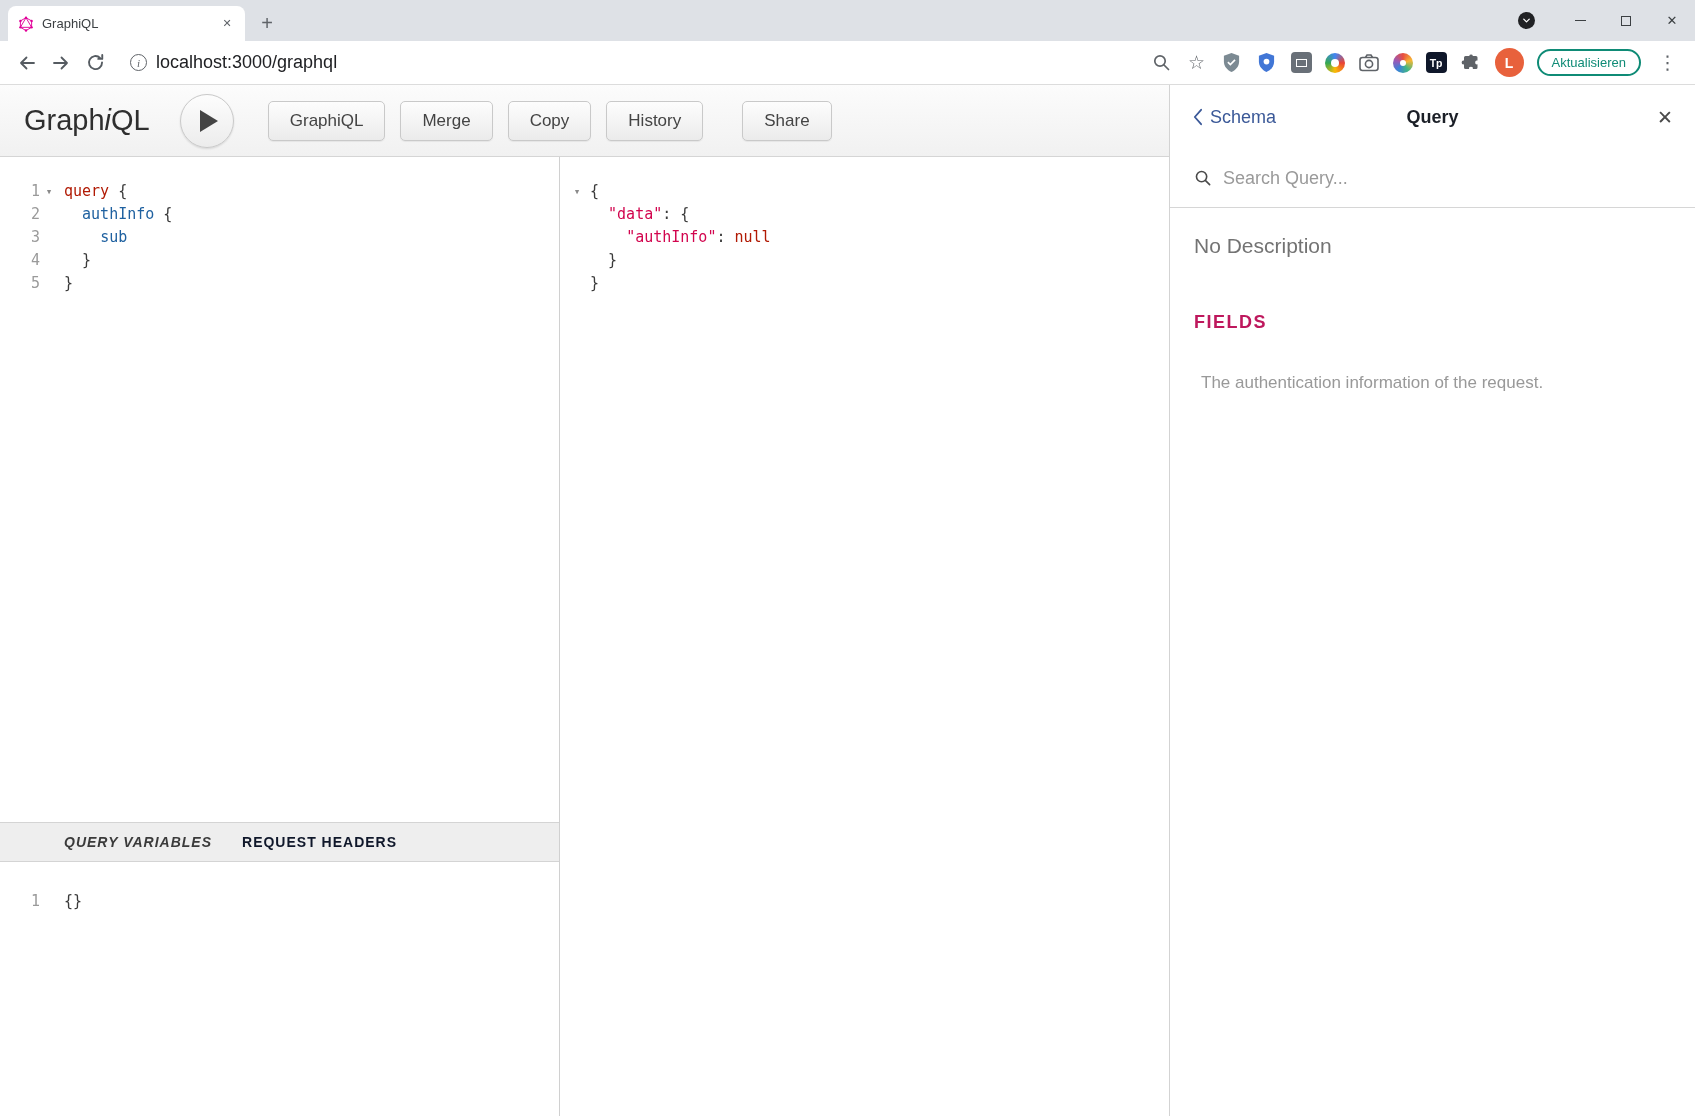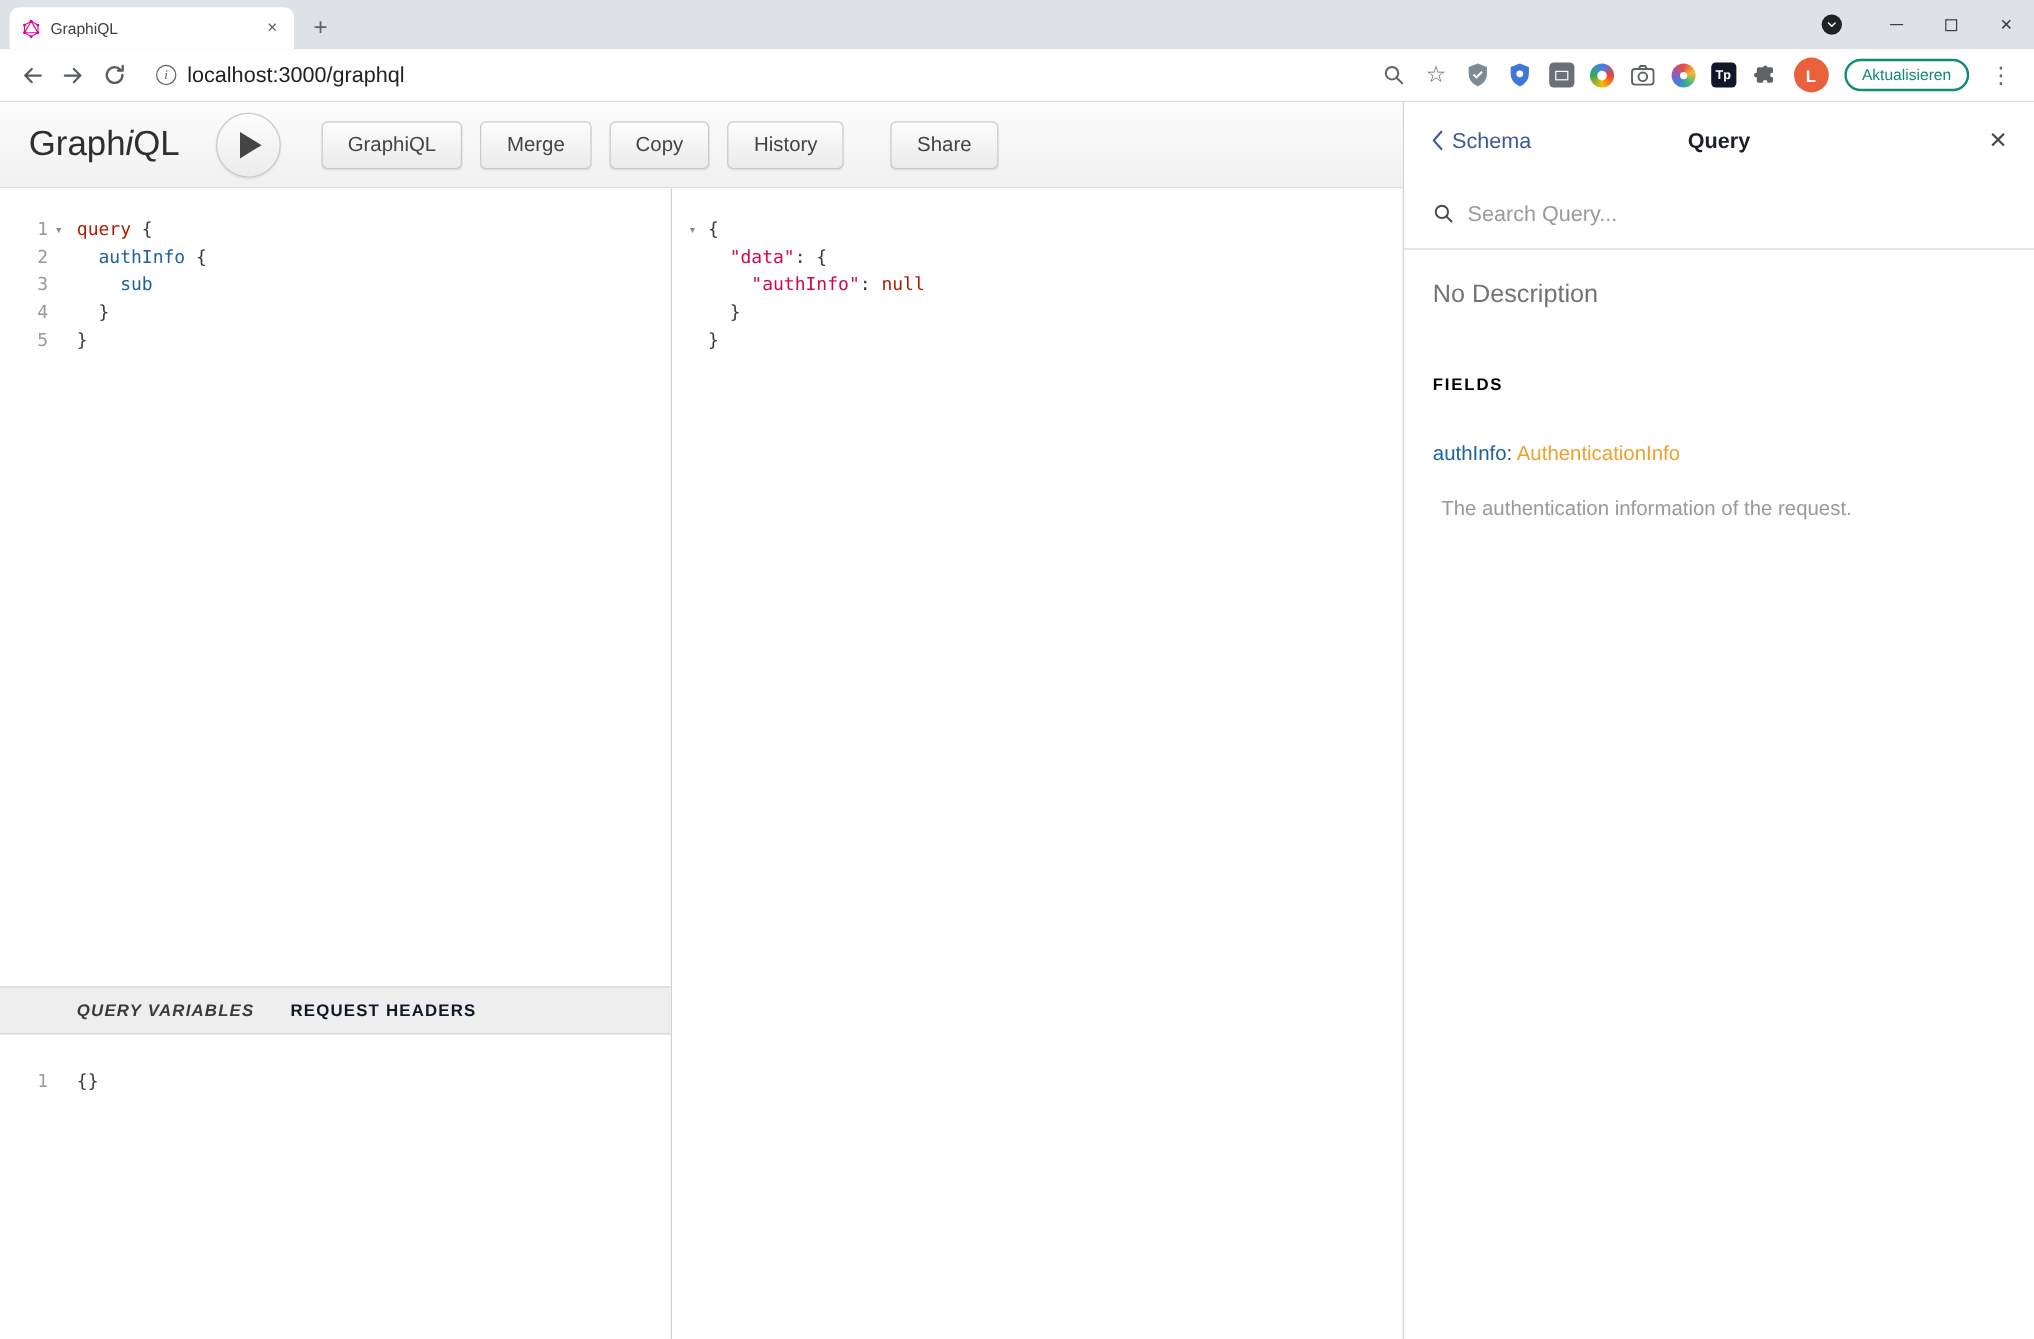--- a/index.html
+++ b/index.html
@@ -81,21 +81,21 @@
   .doc-panel { width:526px; border-left:1px solid #d3d3d3; background:#fff; display:flex; flex-direction:column; flex:none; }
   .doc-header { height:64px; display:flex; align-items:center; padding:0 22px; position:relative; flex:none; }
   .doc-back { display:flex; align-items:center; gap:7px; color:#3B5998; font-size:18px; cursor:pointer; z-index:2; }
   .doc-title { position:absolute; left:0; right:0; text-align:center; font-size:18px; font-weight:bold; color:#1b1f27; }
   .doc-close { margin-left:auto; color:#4a4a4a; font-size:19px; cursor:pointer; z-index:2; }
   .doc-search { height:59px; border-bottom:1px solid #d6d6d6; display:flex; align-items:center; gap:11px; padding:0 24px; flex:none; }
   .doc-search input { border:none; outline:none; flex:1; font-size:18px; color:#333; font-family:"Liberation Sans", sans-serif; background:transparent; }
   .doc-search input::placeholder { color:#9a9a9a; }
   .doc-content { padding:26px 24px 0; }
   .no-desc { font-size:21px; color:#737373; margin-bottom:54px; }
-  .fields-h { font-size:14px; font-weight:bold; letter-spacing:1.5px; color:#000000; margin-bottom:40px; }
+  .fields-h { font-size:18px; font-weight:bold; letter-spacing:1.5px; color:#be185d; margin-bottom:40px; }
   .field-line { font-size:17px; margin-bottom:26px; cursor:pointer; }
   .field-name { color:#1F61A0; }
   .field-sep { color:#444; }
   .field-type { color:#efa12e; cursor:pointer; }
   .field-desc { font-size:17px; color:#999; padding-left:7px; }
 </style>
 </head>
 <body>
 
 <div class="viewport">
@@ -260,21 +260,18 @@
       <div class="doc-search">
         <svg width="18" height="18" viewBox="0 0 19 19">
             <circle cx="8" cy="8" r="5.4" fill="none" stroke="#4a4a4a" stroke-width="1.7"></circle>
             <path d="M12.2 12.2l4.3 4.3" stroke="#4a4a4a" stroke-width="1.7" stroke-linecap="round"></path>
           </svg>
         <input type="text" placeholder="Search Query..." style="">
       </div>
       <div class="doc-content">
         <div class="no-desc">No Description</div>
         <div class="fields-h">FIELDS</div>
-        <div class="field-line">
-          <span class="field-name">authInfo</span><span class="field-sep">: </span><span class="field-type">AuthenticationInfo</span>
-        </div>
         <div class="field-desc">The authentication information of the request.</div>
       </div>
     </div>
 
   </div>
 </div>
 
 </body></html>

